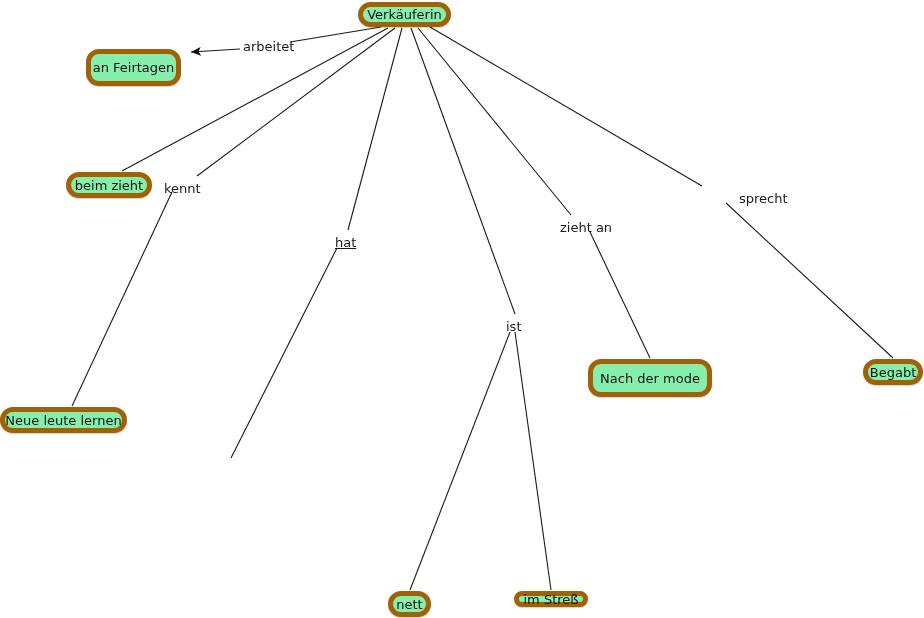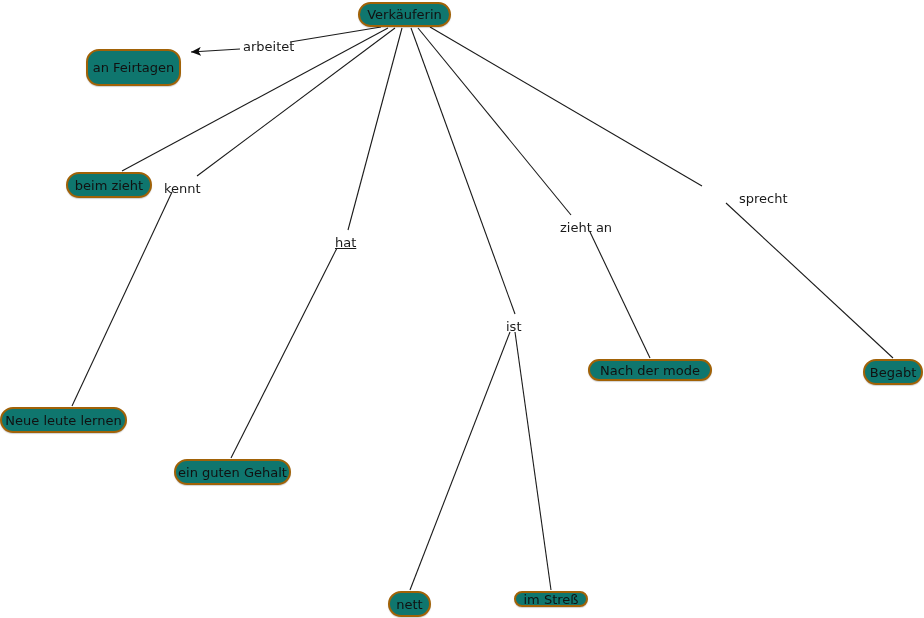--- a/index.html
+++ b/index.html
@@ -20,22 +20,22 @@
   #edges {
     position: absolute;
     left: 0;
     top: 0;
     width: 924px;
     height: 618px;
   }
   .node {
     position: absolute;
     box-sizing: border-box;
-    background: #0f766e;
-    border: 2px solid #a16207;
+    background: #86efac;
+    border: 5px solid #a16207;
     border-radius: 13px;
     color: #111111;
     font-family: "DejaVu Sans", sans-serif;
     font-size: 13px;
     line-height: 1;
     display: flex;
     align-items: center;
     justify-content: center;
     white-space: nowrap;
     box-shadow: 0 1px 1px rgba(0,0,0,0.18);
@@ -93,33 +93,30 @@
   </div>
 
   <div class="node" style="left:66px; top:172px; width:86px; height:26px;">
     <span>beim zieht</span>
   </div>
 
   <div class="node" style="left:0px; top:407px; width:127px; height:26px;">
     <span>Neue leute lernen</span>
   </div>
 
-  <div class="node" style="left:174px; top:459px; width:117px; height:26px;">
-    <span>ein guten Gehalt</span>
-  </div>
 
   <div class="node" style="left:388px; top:591px; width:43px; height:26px;">
     <span>nett</span>
   </div>
 
   <div class="node" style="left:514px; top:591px; width:74px; height:16px;">
     <span>im Streß</span>
   </div>
 
-  <div class="node" style="left:588px; top:359px; width:124px; height:22px;">
+  <div class="node" style="left:588px; top:359px; width:124px; height:38px;">
     <span>Nach der mode</span>
   </div>
 
   <div class="node" style="left:863px; top:359px; width:60px; height:26px;">
     <span>Begabt</span>
   </div>
 
   <div class="edge-label" style="left:243px; top:40px;">arbeitet</div>
 
   <div class="edge-label" style="left:164px; top:182px;">kennt</div>

